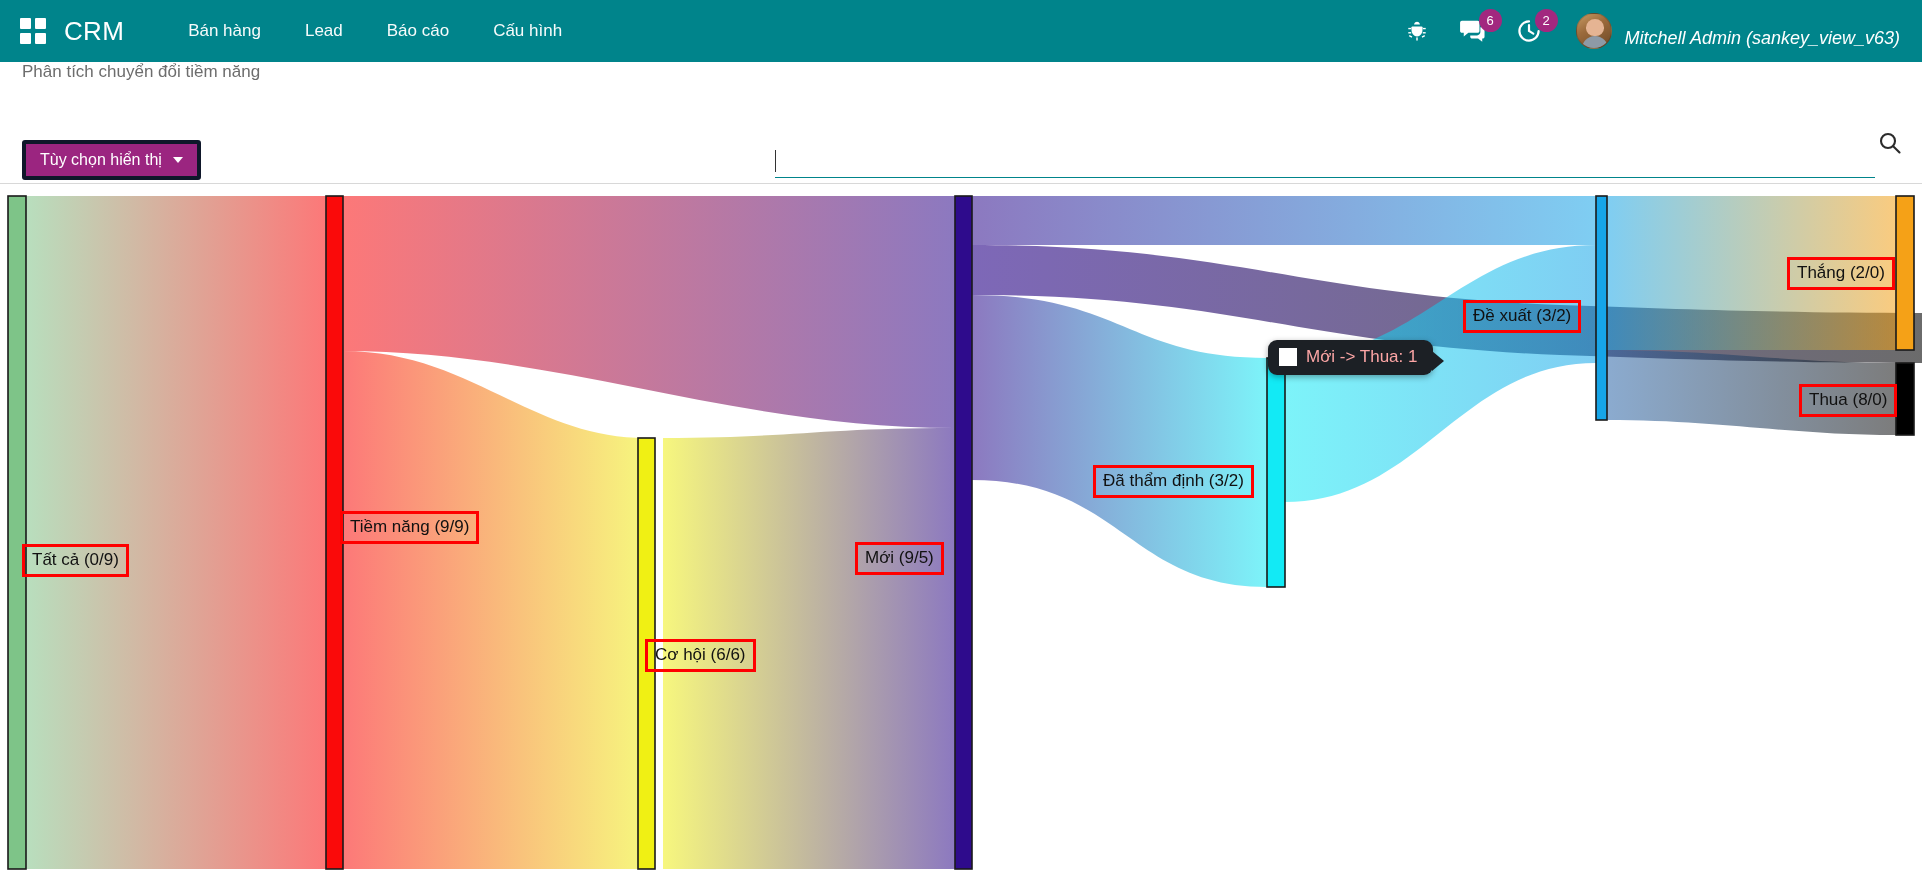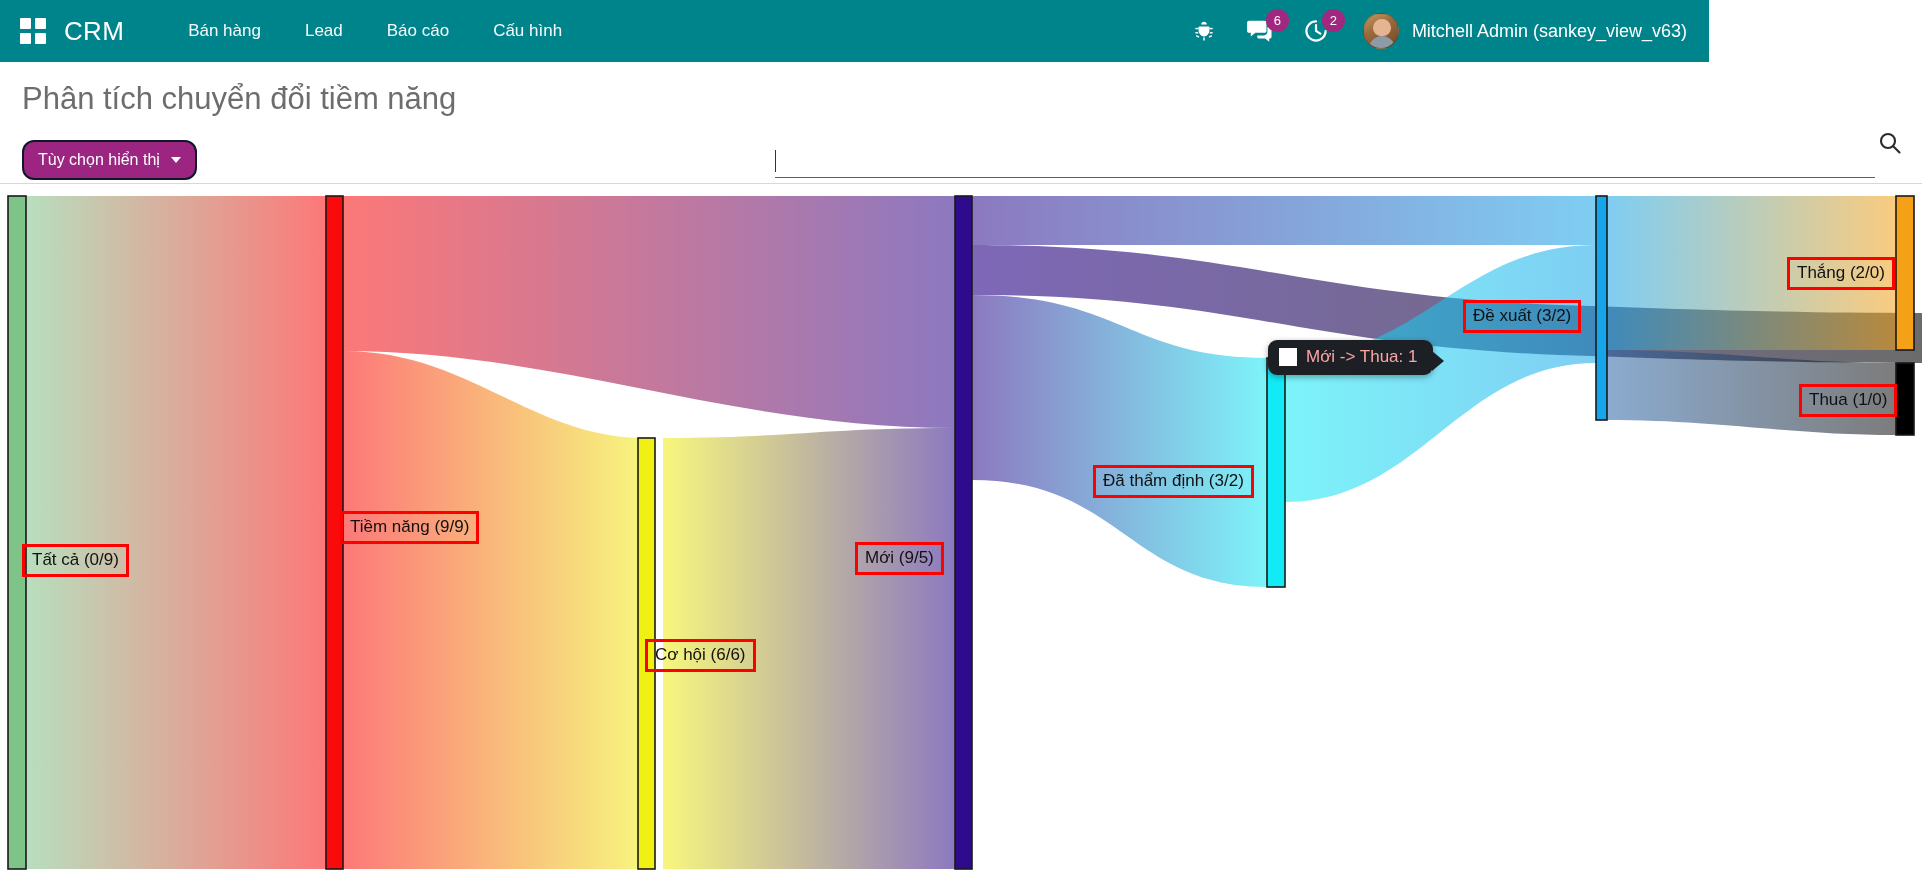--- a/index.html
+++ b/index.html
@@ -8,21 +8,21 @@
     margin: 0; padding: 0;
     width: 1922px; height: 878px;
     overflow: hidden;
     font-family: "Liberation Sans", sans-serif;
     background: #ffffff;
   }
 
   
   #navbar {
     position: absolute; left: 0; top: 0;
-    width: 1709px; height: 62px;
+    width: 1922px; height: 62px;
     background: #00848b;
     display: flex; align-items: center;
     color: #ffffff;
   }
   .apps-grid {
     margin-left: 20px; width: 26px; height: 26px;
     display: grid; grid-template-columns: 11px 11px; grid-template-rows: 11px 11px;
     gap: 4px; cursor: pointer;
   }
   .apps-grid i { display: block; background: #ffffff; border-radius: 1px; }
@@ -41,21 +41,21 @@
     position: relative; width: 34px; height: 34px; margin-right: 22px;
     display: flex; align-items: center; justify-content: center; cursor: pointer;
   }
   .sys-icon svg { display: block; }
   .badge {
     position: absolute; top: -5px; right: -12px;
     min-width: 23px; height: 23px; padding: 0 5px;
     border-radius: 12px; background: #a2287f; color: #fff;
     font-size: 13px; line-height: 23px; text-align: center; font-weight: 400;
   }
-  #user-area { display: flex; align-items: center; margin-right: 22px; cursor: pointer; }
+  #user-area { display: flex; align-items: flex-end; margin-right: 22px; cursor: pointer; font-style: italic; }
   #avatar {
     width: 36px; height: 36px; border-radius: 50%; overflow: hidden;
     background: linear-gradient(150deg,#c89b63 0%,#9c6b3c 40%,#6d4826 100%);
     position: relative; flex: 0 0 auto; border: 1px solid rgba(0,0,0,.15);
   }
   #avatar::before {
     content:""; position:absolute; left:9px; top:5px; width:18px; height:17px;
     border-radius: 50% 50% 45% 45%; background:#e5b493;
   }
   #avatar::after {
@@ -63,28 +63,28 @@
     border-radius: 13px 13px 0 0; background:#8e9aa6;
   }
   #username { margin-left: 13px; font-size: 18px; color: #fff; white-space: nowrap; }
 
   
   #control-panel {
     position: absolute; left: 0; top: 62px; width: 1922px; height: 122px;
     background: #ffffff; border-bottom: 1px solid #d8d8d8;
   }
   #breadcrumb {
-    position: absolute; left: 22px; top: 19px;
-    font-size: 31px; color: #6d6d6d; font-weight: 400; white-space: nowrap;
+    position: absolute; left: 22px; top: 0;
+    font-size: 17px; color: #6d6d6d; font-weight: 400; white-space: nowrap;
   }
   #measures-btn {
     position: absolute; left: 22px; top: 78px;
     height: 40px; padding: 0 14px;
-    background: #9b2580; color: #ffffff; border: 2px solid #0f172a;
-    border-radius: 12px; font-size: 16px; display: flex; align-items: center;
+    background: #9b2580; color: #ffffff; border: 4px solid #0f172a;
+    border-radius: 3px; font-size: 16px; display: flex; align-items: center;
     cursor: pointer; white-space: nowrap;
   }
   #measures-btn .caret {
     margin-left: 11px; width: 0; height: 0;
     border-left: 5px solid transparent; border-right: 5px solid transparent;
     border-top: 6px solid #ffffff;
   }
   #searchbar {
     position: absolute; left: 775px; top: 82px; width: 1100px; height: 34px;
     border-bottom: 1px solid #00848b;
@@ -348,19 +348,19 @@
     </g>
   </svg>
 
   <div class="node-label" style="left:22px;  top:323px;margin-top:36px;">Tất cả (0/9)</div>
   <div class="node-label" style="left:340px; top:326px;">Tiềm năng (9/9)</div>
   <div class="node-label" style="left:645px; top:454px;">Cơ hội (6/6)</div>
   <div class="node-label" style="left:855px; top:324px;margin-top:33px;">Mới (9/5)</div>
   <div class="node-label" style="left:1093px;top:280px;">Đã thẩm định (3/2)</div>
   <div class="node-label" style="left:1463px;top:115px;">Đề xuất (3/2)</div>
   <div class="node-label" style="left:1787px;top:72px;">Thắng (2/0)</div>
-  <div class="node-label" style="left:1799px;top:199px;">Thua (1/0)</div>
+  <div class="node-label" style="left:1799px;top:199px;">Thua (8/0)</div>
 
   <div id="tooltip" style="left:1268px; top:155px;">
     <span class="swatch"></span>
     <span>Mới -&gt; Thua: 1</span>
   </div>
 </div>
 
 </body></html>

